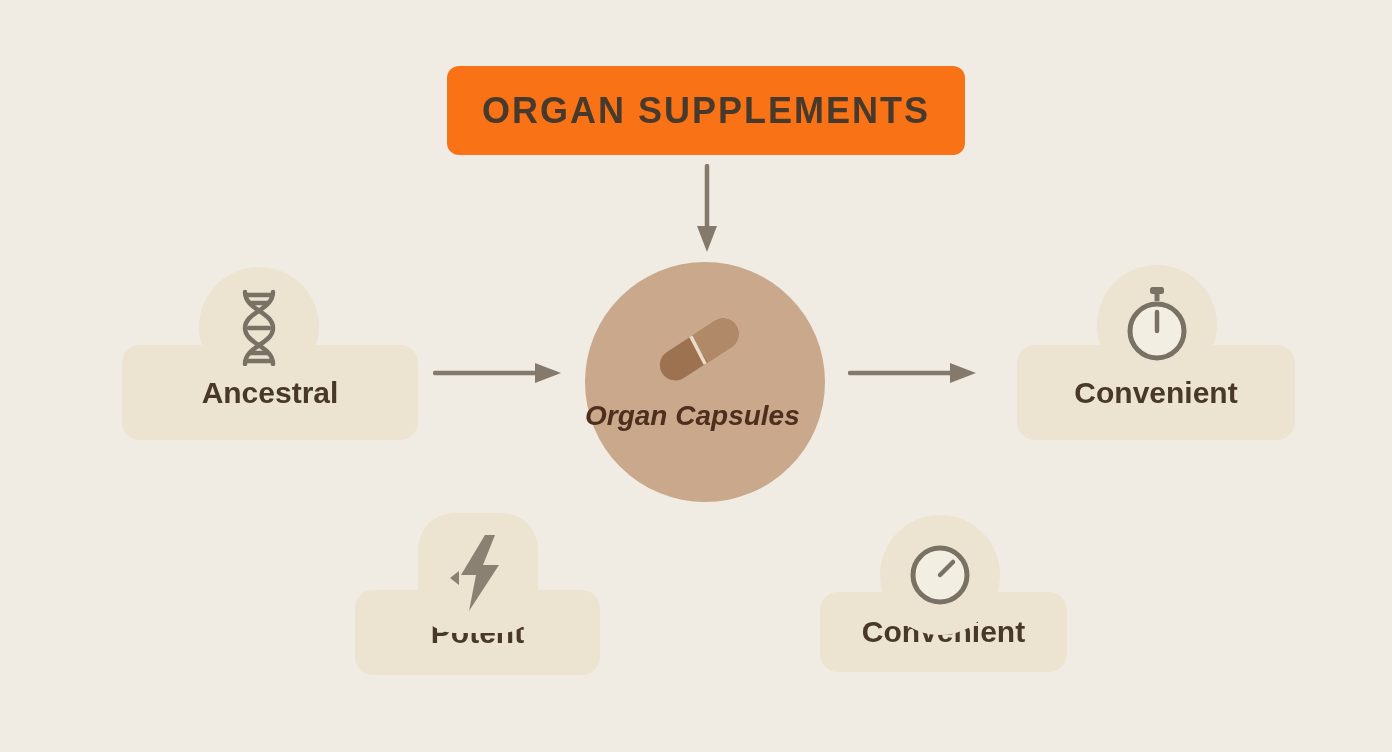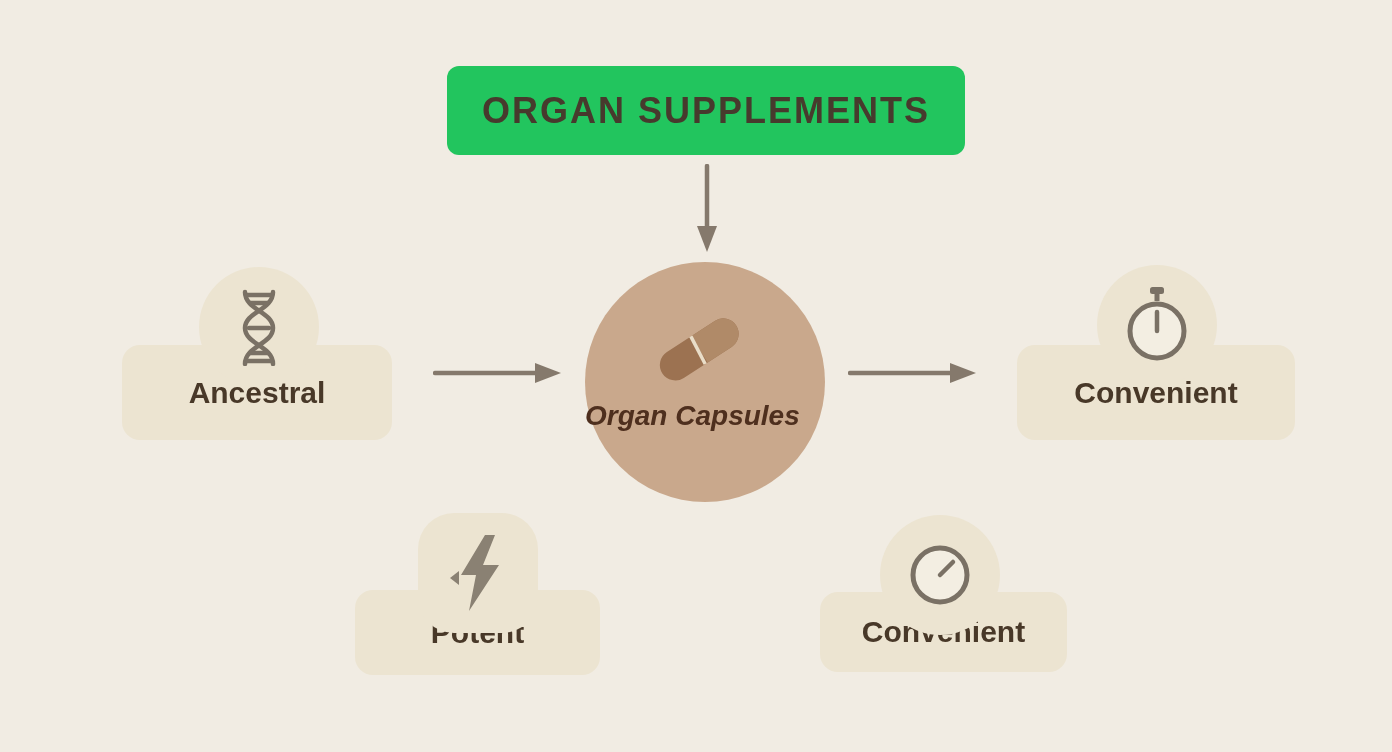--- a/index.html
+++ b/index.html
@@ -6,21 +6,21 @@
   .canvas{
     position:relative;
     width:1392px;height:752px;
     background:#f1ece3;
     overflow:hidden;
     font-family:"Liberation Sans", sans-serif;
   }
   
   .title-box{
     position:absolute;left:447px;top:66px;width:518px;height:89px;
-    background:#22c55e;border-radius:12px;
+    background:#f97316;border-radius:12px;
     display:flex;align-items:center;justify-content:center;
   }
   .title-box span{
     font-size:36px;font-weight:800;letter-spacing:2px;
     color:#473a2d;
   }
   
   .center-circle{
     position:absolute;left:585px;top:262px;width:240px;height:240px;
     background:#c9a88c;border-radius:50%;
@@ -43,21 +43,21 @@
   .bubble-potent{left:418px;top:513px;width:120px;height:120px;}
   .bubble-convenient-bottom{left:880px;top:515px;width:120px;height:120px;}
   .bubble svg{position:relative;z-index:3;}
   
   .lb{
     position:absolute;background:#ece4d1;border-radius:18px;
     display:flex;align-items:center;justify-content:center;
     z-index:1;
   }
   .lb .label{font-size:30px;font-weight:700;color:#483828;}
-  .lb-ancestral{left:122px;top:345px;width:270px;height:95px;}
+  .lb-ancestral{left:122px;top:345px;width:296px;height:95px;}
   .lb-convenient-right{left:1017px;top:345px;width:278px;height:95px;}
   .lb-potent{left:355px;top:590px;width:245px;height:85px;}
   .lb-convenient-bottom{left:820px;top:592px;width:247px;height:80px;}
   
   .arrow{position:absolute;}
   .arrow-down{left:694px;top:164px;}
   .arrow-left{left:433px;top:360px;}
   .arrow-right{left:848px;top:360px;}
 </style>
 </head>

